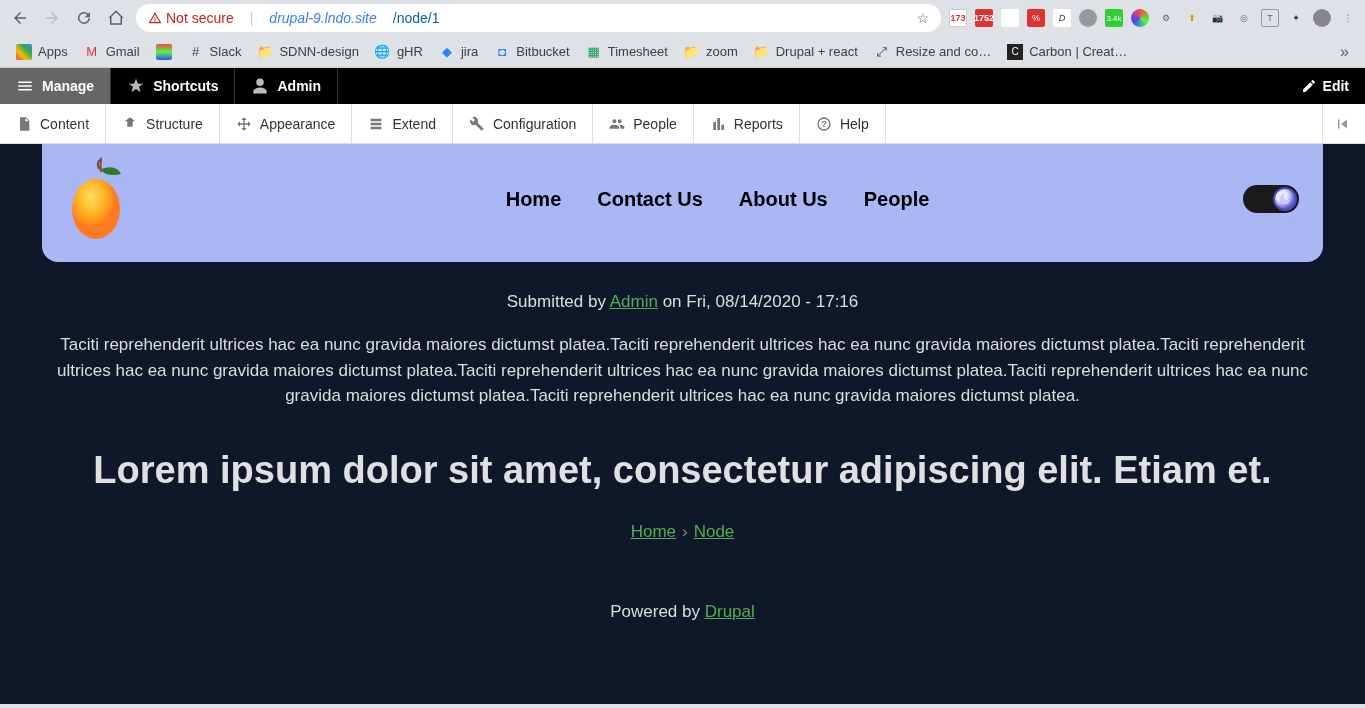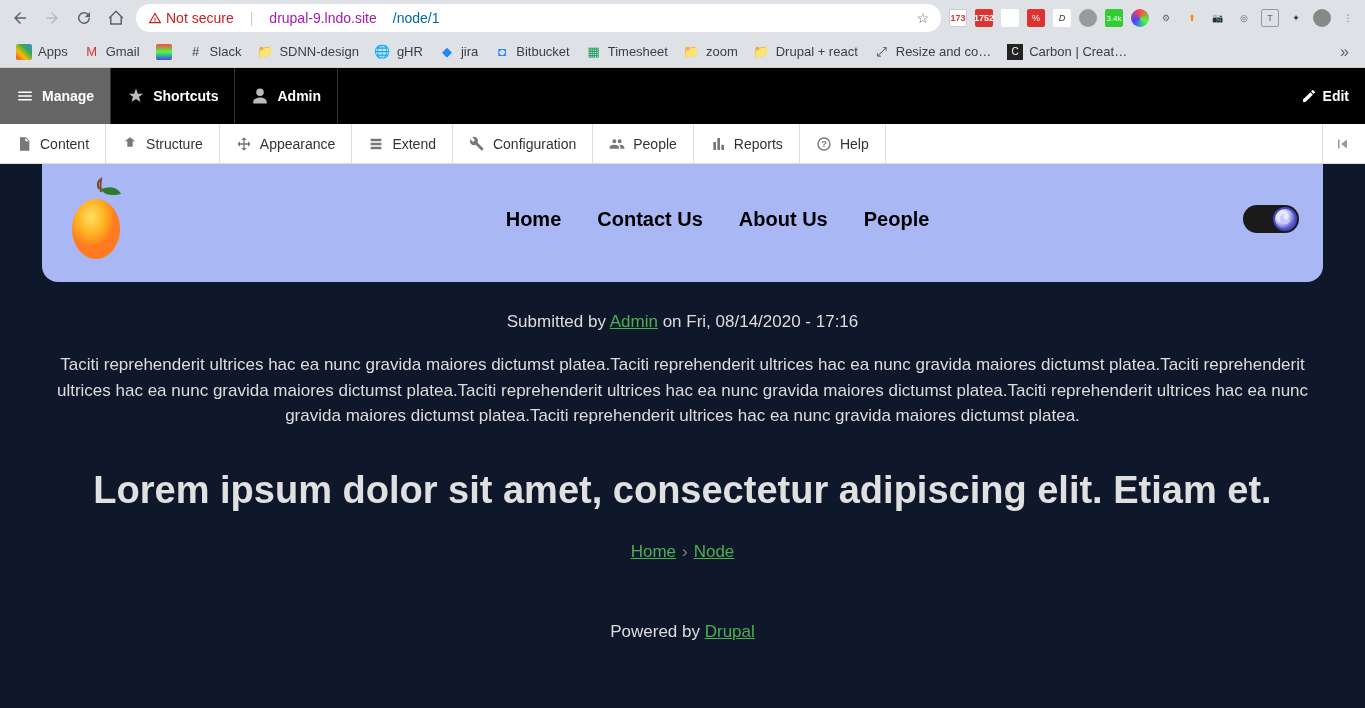--- a/index.html
+++ b/index.html
@@ -5,32 +5,32 @@
   * { box-sizing: border-box; margin: 0; padding: 0; }
   body { font-family: Arial, sans-serif; width: 1365px; height: 708px; background: #dee1e6; overflow: hidden; }
 
   
   .browser-toolbar { height: 36px; background: #dee1e6; display: flex; align-items: center; padding: 0 8px; gap: 8px; }
   .nav-buttons { display: flex; gap: 8px; align-items: center; }
   .nav-btn { width: 24px; height: 24px; display: flex; align-items: center; justify-content: center; cursor: pointer; color: #5f6368; }
   .nav-btn.disabled { color: #bbb; }
   .address-bar { flex: 1; background: #fff; border-radius: 16px; height: 28px; display: flex; align-items: center; padding: 0 12px; gap: 16px; font-size: 14px; color: #5f6368; }
   .not-secure { color: #c5221f; display: flex; align-items: center; gap: 4px; }
-  .url-text { color: #a21caf; }
+  .url-text { color: #3b82f6; font-style: italic; }
   .url-path { color: #0369a1; }
   .star-icon { margin-left: auto; color: #5f6368; }
   .ext-icons { display: flex; gap: 8px; align-items: center; }
   .ext-icon { width: 18px; height: 18px; border-radius: 2px; display: flex; align-items: center; justify-content: center; font-size: 9px; color: #fff; }
 
   .bookmarks-bar { height: 32px; background: #dee1e6; display: flex; align-items: center; padding: 0 8px; border-bottom: 1px solid #ccc; }
   .bookmark { display: flex; align-items: center; gap: 6px; padding: 4px 8px; font-size: 13px; color: #3c4043; cursor: pointer; border-radius: 4px; }
   .bookmark-icon { width: 16px; height: 16px; display: flex; align-items: center; justify-content: center; }
 
   
-  .drupal-toolbar { background: #000; height: 56px; display: flex; align-items: center; color: #fff; }
+  .drupal-toolbar { background: #000; height: 36px; display: flex; align-items: center; color: #fff; }
   .toolbar-item { display: flex; align-items: center; gap: 8px; padding: 0 16px; height: 100%; cursor: pointer; font-size: 14px; font-weight: bold; border-right: 1px solid #333; }
   .toolbar-item.active { background: #666; }
   .edit-btn { margin-left: auto; display: flex; align-items: center; gap: 6px; padding: 0 16px; font-size: 14px; font-weight: bold; }
 
   
   .drupal-menu { background: #fff; height: 40px; display: flex; align-items: center; border-bottom: 1px solid #ddd; }
   .menu-item { display: flex; align-items: center; gap: 8px; padding: 0 16px; height: 100%; cursor: pointer; font-size: 14px; color: #333; border-right: 1px solid #ddd; }
   .menu-spacer { flex: 1; }
   .collapse-btn { padding: 0 12px; border-left: 1px solid #ddd; height: 100%; display: flex; align-items: center; color: #666; }
 

